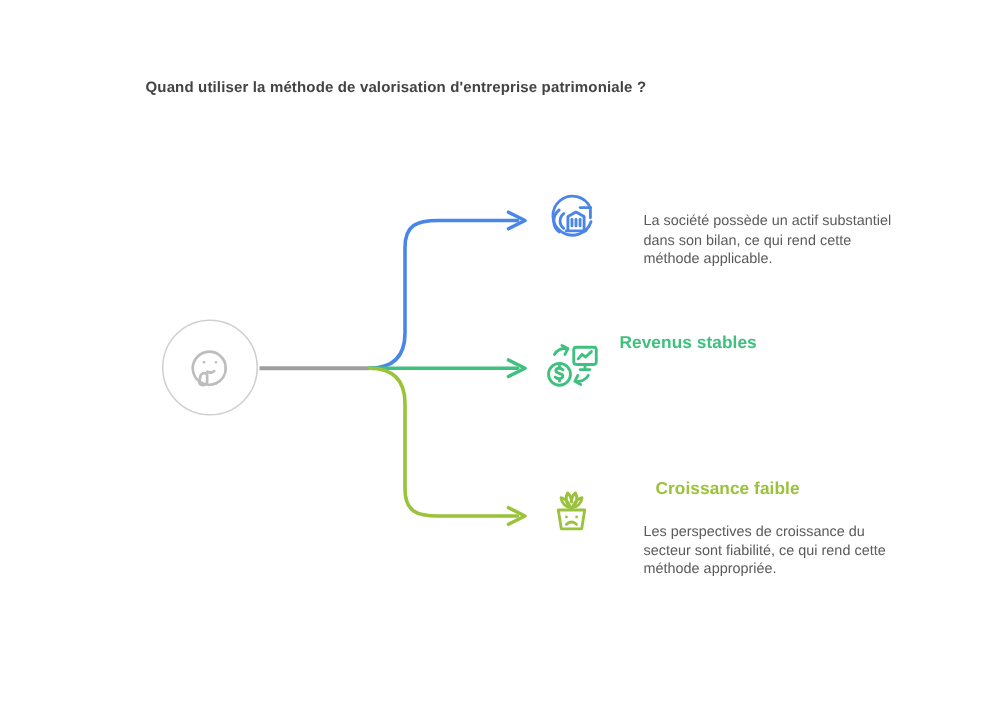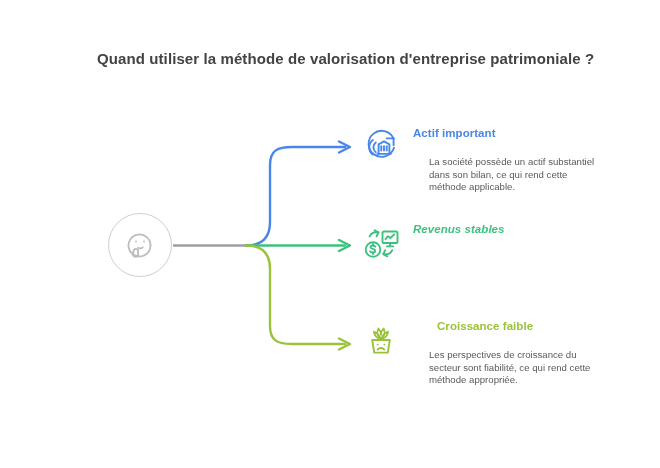--- a/index.html
+++ b/index.html
@@ -22,21 +22,21 @@
     width: 660px;
     height: 468px;
   }
 
   
   .title {
     position: absolute;
     left: 97px;
     top: 50px;
     width: 520px;
-    font-size: 15px;
+    font-size: 10px;
     font-weight: bold;
     color: #434343;
     letter-spacing: 0.1px;
     line-height: 18px;
   }
 
   
   .center-node {
     position: absolute;
     left: 108px;
@@ -65,21 +65,21 @@
 
   
   .branch {
     position: absolute;
     left: 358px;
     width: 260px;
     height: 70px;
     display: block;
   }
   .branch-1 { top: 126px; }
-  .branch-2 { top: 222px; font-style: italic; }
+  .branch-2 { top: 222px; }
   .branch-3 { top: 319px; }
 
   .branch-icon {
     position: absolute;
     left: 0;
     top: 0;
     width: 46px;
     height: 46px;
     display: flex;
     align-items: flex-start;
@@ -157,21 +157,20 @@
           <path d="M15.8 16.4 A6.2 6.2 0 0 0 15.8 26.2"></path>
           <path d="M18.6 27.8 L18.6 18.4 L24 15.4 L29.4 18.4 L29.4 27.8"></path>
           <path d="M17.4 27.9 L30.6 27.9"></path>
           <path d="M21.3 20.2 L21.3 24.6"></path>
           <path d="M24 20.2 L24 24.6"></path>
           <path d="M26.7 20.2 L26.7 24.6"></path>
         </g>
       </svg>
     </div>
     <div class="branch-text">
-      <div class="branch-heading h-blue">Actif important</div>
       <div class="branch-body">La société possède un actif substantiel dans son bilan, ce qui rend cette méthode applicable.</div>
     </div>
   </div>
 
   <div class="branch branch-2">
     <div class="branch-icon">
       <svg width="42" height="42" viewBox="0 0 42 42">
         <g fill="none" stroke="#3ec17e" stroke-width="1.9" stroke-linecap="round" stroke-linejoin="round">
 
           <rect x="22.5" y="9.5" width="15" height="11.5" rx="1.6"></rect>

